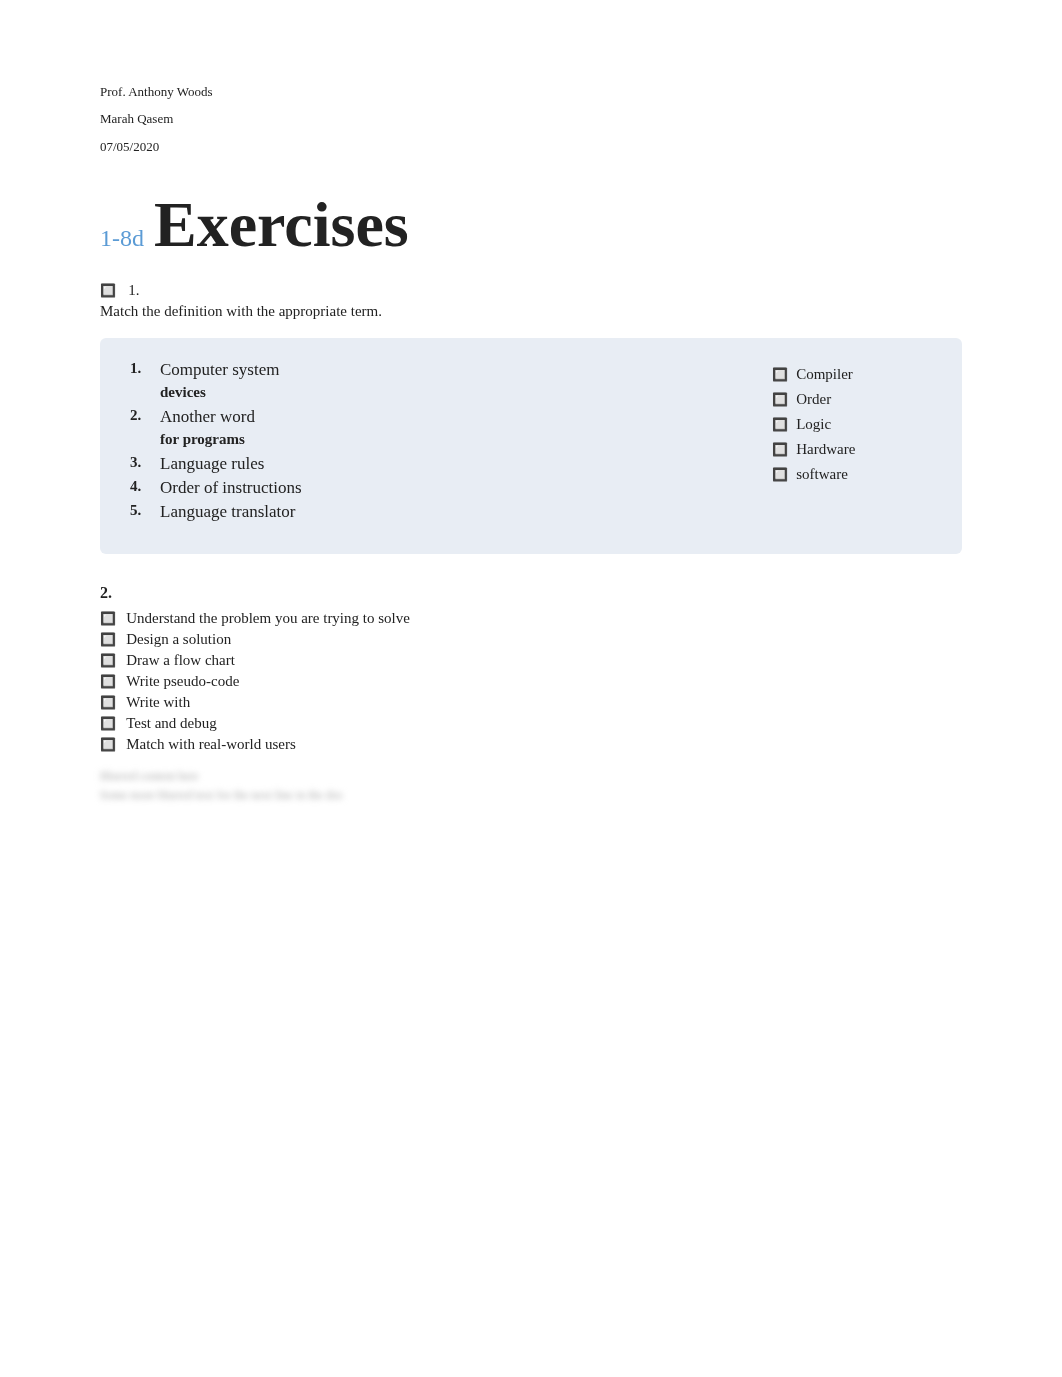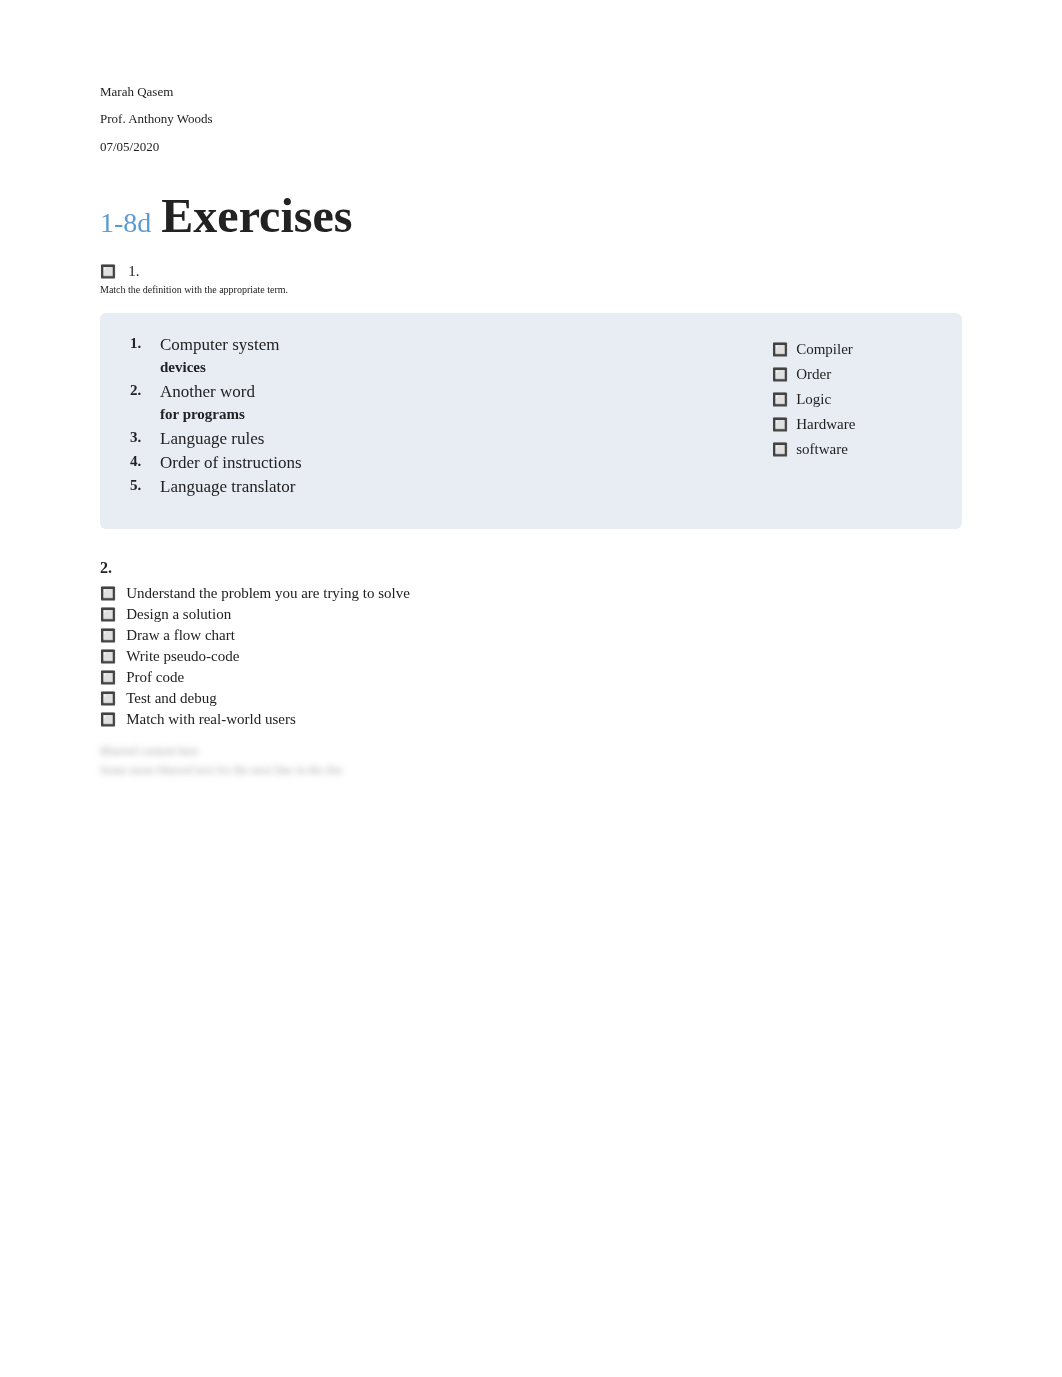--- a/index.html
+++ b/index.html
@@ -30,46 +30,46 @@
 
     .title-block {
       margin-top: 30px;
       margin-bottom: 20px;
       display: flex;
       align-items: baseline;
       gap: 10px;
     }
 
     .title-prefix {
-      font-size: 28px;
+      font-size: 24px;
       color: #5b9bd5;
       font-weight: normal;
     }
 
     .title-main {
-      font-size: 48px;
+      font-size: 64px;
       font-weight: bold;
       color: #222;
     }
 
     .section-label {
       font-size: 15px;
       margin-bottom: 4px;
       display: flex;
       align-items: baseline;
       gap: 12px;
     }
 
     .bullet-char {
       font-size: 13px;
       color: #555;
     }
 
     .section-instruction {
-      font-size: 10px;
+      font-size: 15px;
       margin-bottom: 18px;
       color: #222;
     }
 
     
     .matching-box {
       background: #e8edf4;
       border-radius: 6px;
       padding: 22px 30px 28px 30px;
       margin-bottom: 30px;
@@ -164,22 +164,22 @@
       filter: blur(3px);
       color: #aaa;
       font-size: 12px;
       line-height: 1.6;
     }
   </style>
 </head>
 <body>
 
 <div class="header-info">
+  <p>Prof. Anthony Woods</p>
   <p>Marah Qasem</p>
-  <p>Prof. Anthony Woods</p>
   <p>07/05/2020</p>
 </div>
 
 <div class="title-block">
   <span class="title-prefix">1-8d</span>
   <span class="title-main">Exercises</span>
 </div>
 
 <div class="section-label">
   <span class="bullet-char">🔲</span>
@@ -263,21 +263,21 @@
     <li>
       <span class="bullet-char">🔲</span>
       <span>Draw a flow chart</span>
     </li>
     <li>
       <span class="bullet-char">🔲</span>
       <span>Write pseudo-code</span>
     </li>
     <li>
       <span class="bullet-char">🔲</span>
-      <span>Prof code</span>
+      <span>Write with</span>
     </li>
     <li>
       <span class="bullet-char">🔲</span>
       <span>Test and debug</span>
     </li>
     <li>
       <span class="bullet-char">🔲</span>
       <span>Match with real-world users</span>
     </li>
   </ul>

